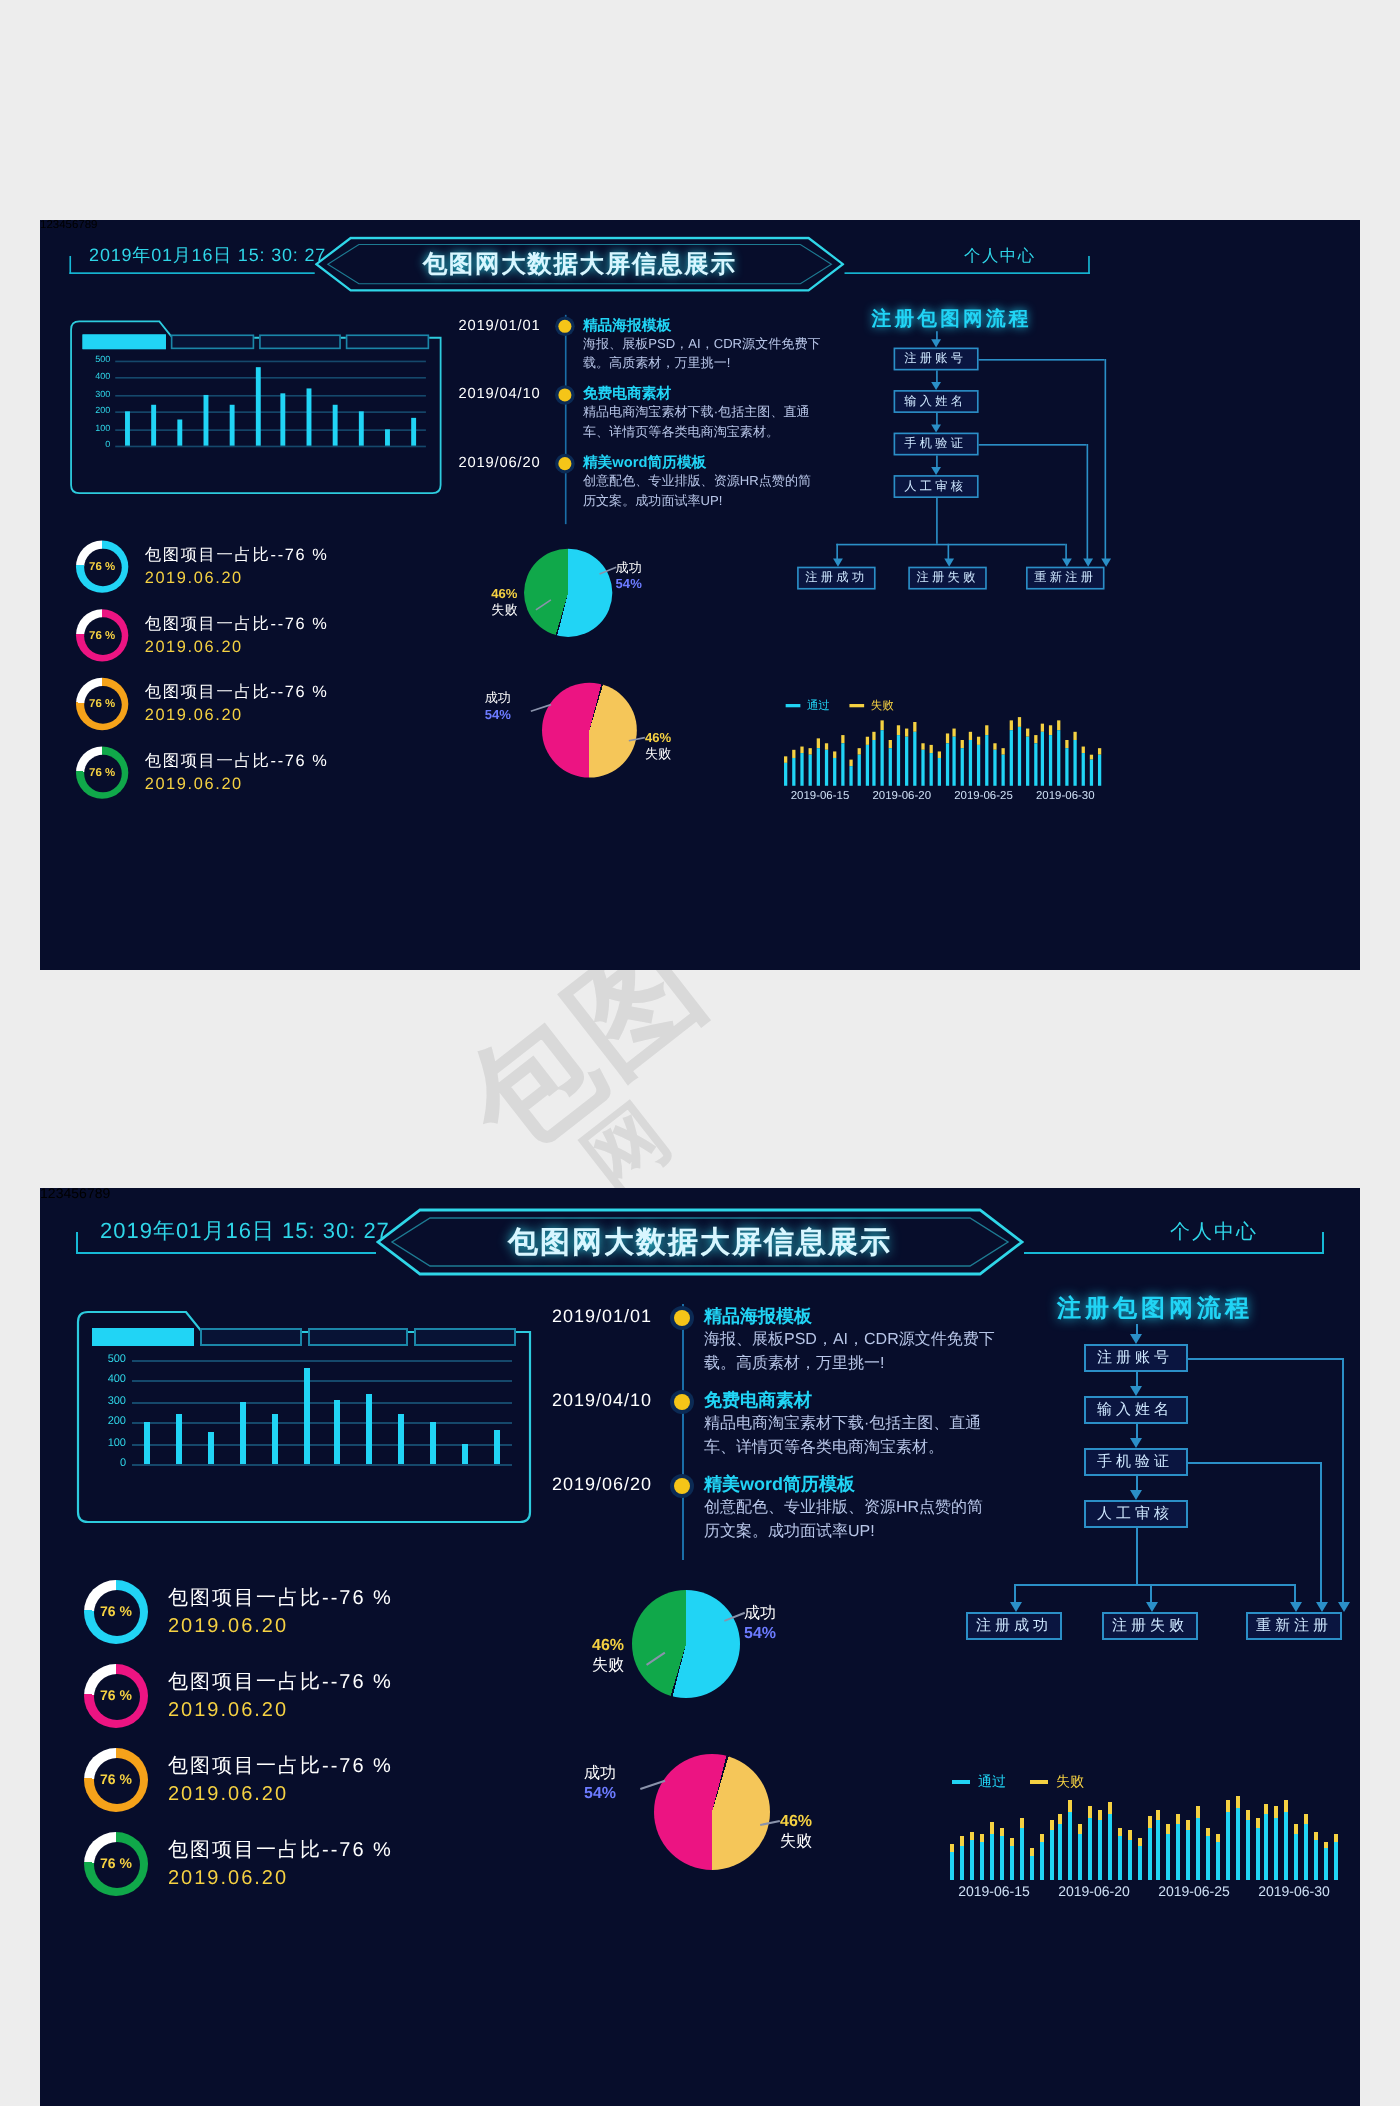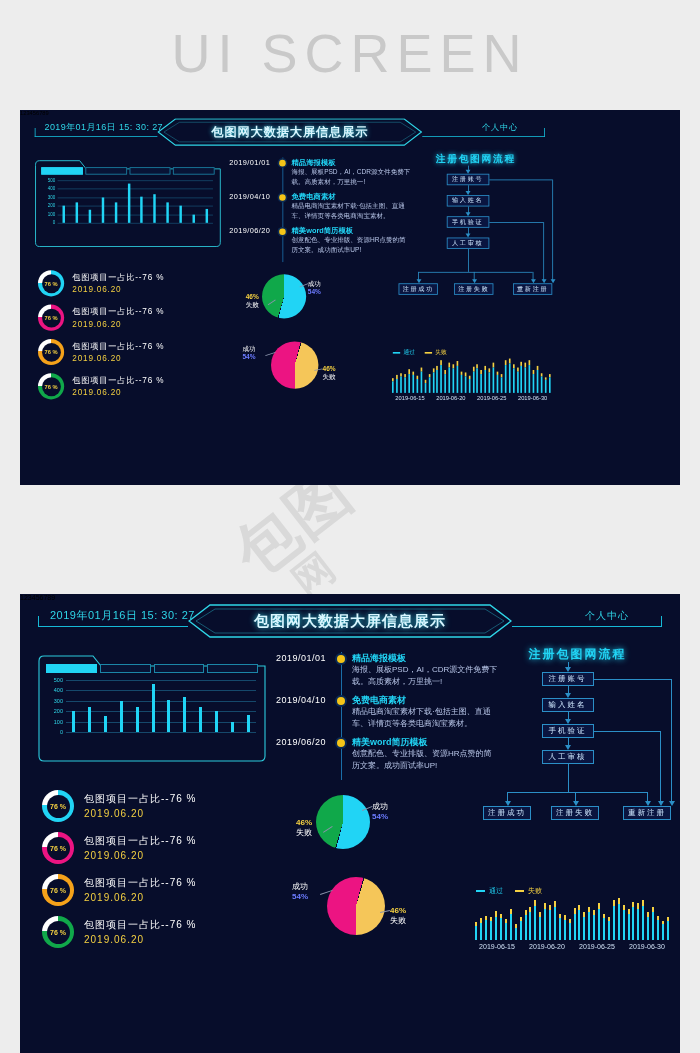--- a/index.html
+++ b/index.html
@@ -127,21 +127,20 @@
   .mini .plot .col{flex:1;display:flex;flex-direction:column;justify-content:flex-end;align-items:center;height:100%;}
   .mini .plot .col u{display:block;width:2px;text-decoration:none;}
   .mini .dates{position:absolute;display:flex;width:100%;}
   .mini .dates span{flex:1;text-align:center;color:#cfe0f5;white-space:nowrap;}
 </style>
 </head>
 <body>
 
 <div class="page">
 
-  <div class="ui-screen">UI SCREEN</div>
 
   <div class="watermark">
     <span>包图</span>
     <span class="wm2">网</span>
   </div>
 
   <div class="board small" id="board-small">
       <div style="position: absolute; left: 0px; top: 0px; width: 660px; height: 459px; transform: scale(0.8176); transform-origin: 0px 0px;">
         <div class="hdr">
           <div class="line-l" style="left: 18px; top: 32px; width: 150px;"></div>

